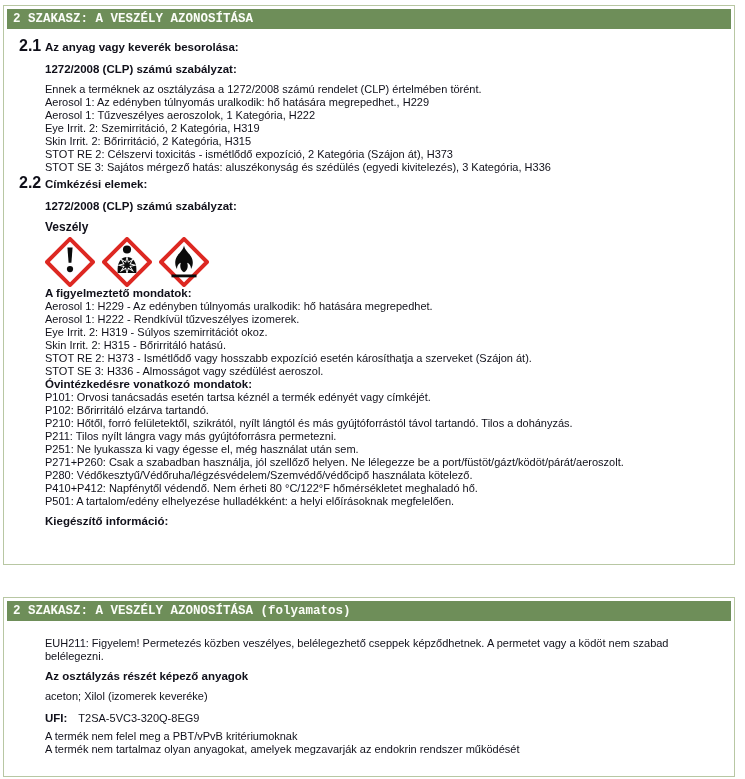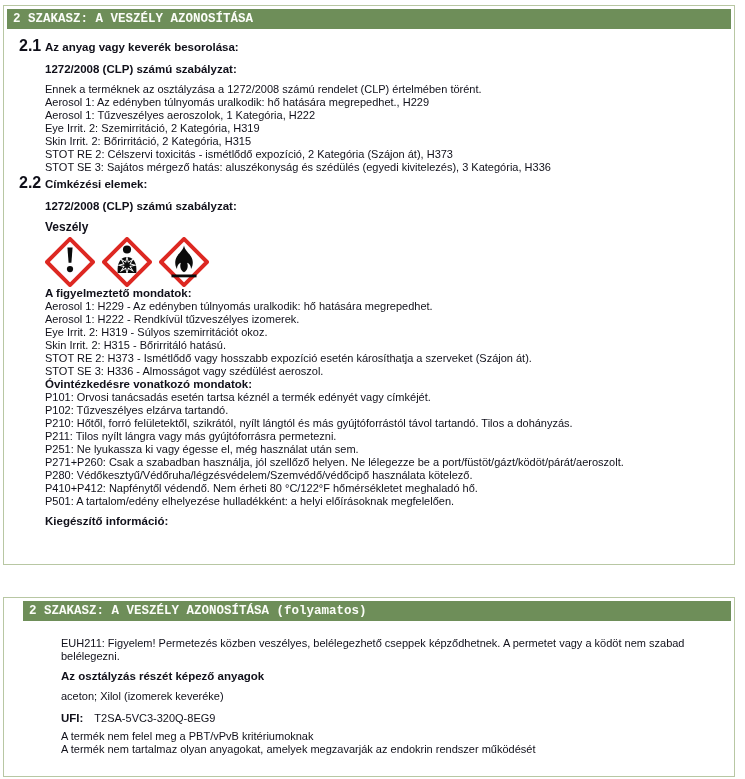--- a/index.html
+++ b/index.html
@@ -1,21 +1,21 @@
 <!DOCTYPE html>
 <html style="--section-header-bg: #6e8e59; --section-header-text: #fbfdf8; --box-border: #b8c7a3; --ghs-red: #dd2822; --text: #10101a;"><head>
 <meta charset="utf-8">
 <style>
   html,body{margin:0;padding:0;background:#fff;}
   .page{position:relative;width:745px;height:779px;background:#fff;overflow:hidden;
         font-family:"Liberation Sans",sans-serif;color:var(--text,#10101a);}
   .box{position:absolute;left:3px;width:732px;background:#fff;box-sizing:border-box;
        border:1px solid var(--box-border,#b8c7a3);}
   .box--1{top:5px;height:560px;}
-  .box--2{top:597px;height:180px;padding-left:16px;}
+  .box--2{top:597px;height:180px;}
   .bar{margin:3px;height:20px;line-height:20px;padding:0 6px;
        background:var(--section-header-bg,#6e8e59);
        color:var(--section-header-text,#fbfdf8);
        font-weight:bold;font-size:12.5px;font-family:Liberation Mono, monospace;}
   .t{font-size:11px;line-height:13px;}
   .b{font-weight:bold;}
   .hd{font-weight:bold;font-size:11.5px;line-height:13px;}
   .sm{font-size:12px;}
   .ind{padding-left:41px;padding-right:14px;}
   .numrow{position:relative;}
@@ -89,21 +89,21 @@
       <div class="t">Aerosol 1: H222 - Rendkívül tűzveszélyes izomerek.</div>
       <div class="t">Eye Irrit. 2: H319 - Súlyos szemirritációt okoz.</div>
       <div class="t">Skin Irrit. 2: H315 - Bőrirritáló hatású.</div>
       <div class="t">STOT RE 2: H373 - Ismétlődő vagy hosszabb expozíció esetén károsíthatja a szerveket (Szájon át).</div>
       <div class="t">STOT SE 3: H336 - Almosságot vagy szédülést aeroszol.</div>
     </div>
 
     <div class="hd ind mt4">Óvintézkedésre vonatkozó mondatok:</div>
     <div class="ind mt4">
       <div class="t">P101: Orvosi tanácsadás esetén tartsa kéznél a termék edényét vagy címkéjét.</div>
-      <div class="t">P102: Tűzveszélyes elzárva tartandó.</div>
+      <div class="t">P102: Bőrirritáló elzárva tartandó.</div>
       <div class="t">P210: Hőtől, forró felületektől, szikrától, nyílt lángtól és más gyújtóforrástól távol tartandó. Tilos a dohányzás.</div>
       <div class="t">P211: Tilos nyílt lángra vagy más gyújtóforrásra permetezni.</div>
       <div class="t">P251: Ne lyukassza ki vagy égesse el, még használat után sem.</div>
       <div class="t">P271+P260: Csak a szabadban használja, jól szellőző helyen. Ne lélegezze be a port/füstöt/gázt/ködöt/párát/aeroszolt.</div>
       <div class="t">P280: Védőkesztyű/Védőruha/légzésvédelem/Szemvédő/védőcipő használata kötelező.</div>
       <div class="t">P410+P412: Napfénytől védendő. Nem érheti 80 °C/122°F hőmérsékletet meghaladó hő.</div>
       <div class="t">P501: A tartalom/edény elhelyezése hulladékként: a helyi előírásoknak megfelelően.</div>
     </div>
 
     <div class="hd ind mt7">Kiegészítő információ:</div>

